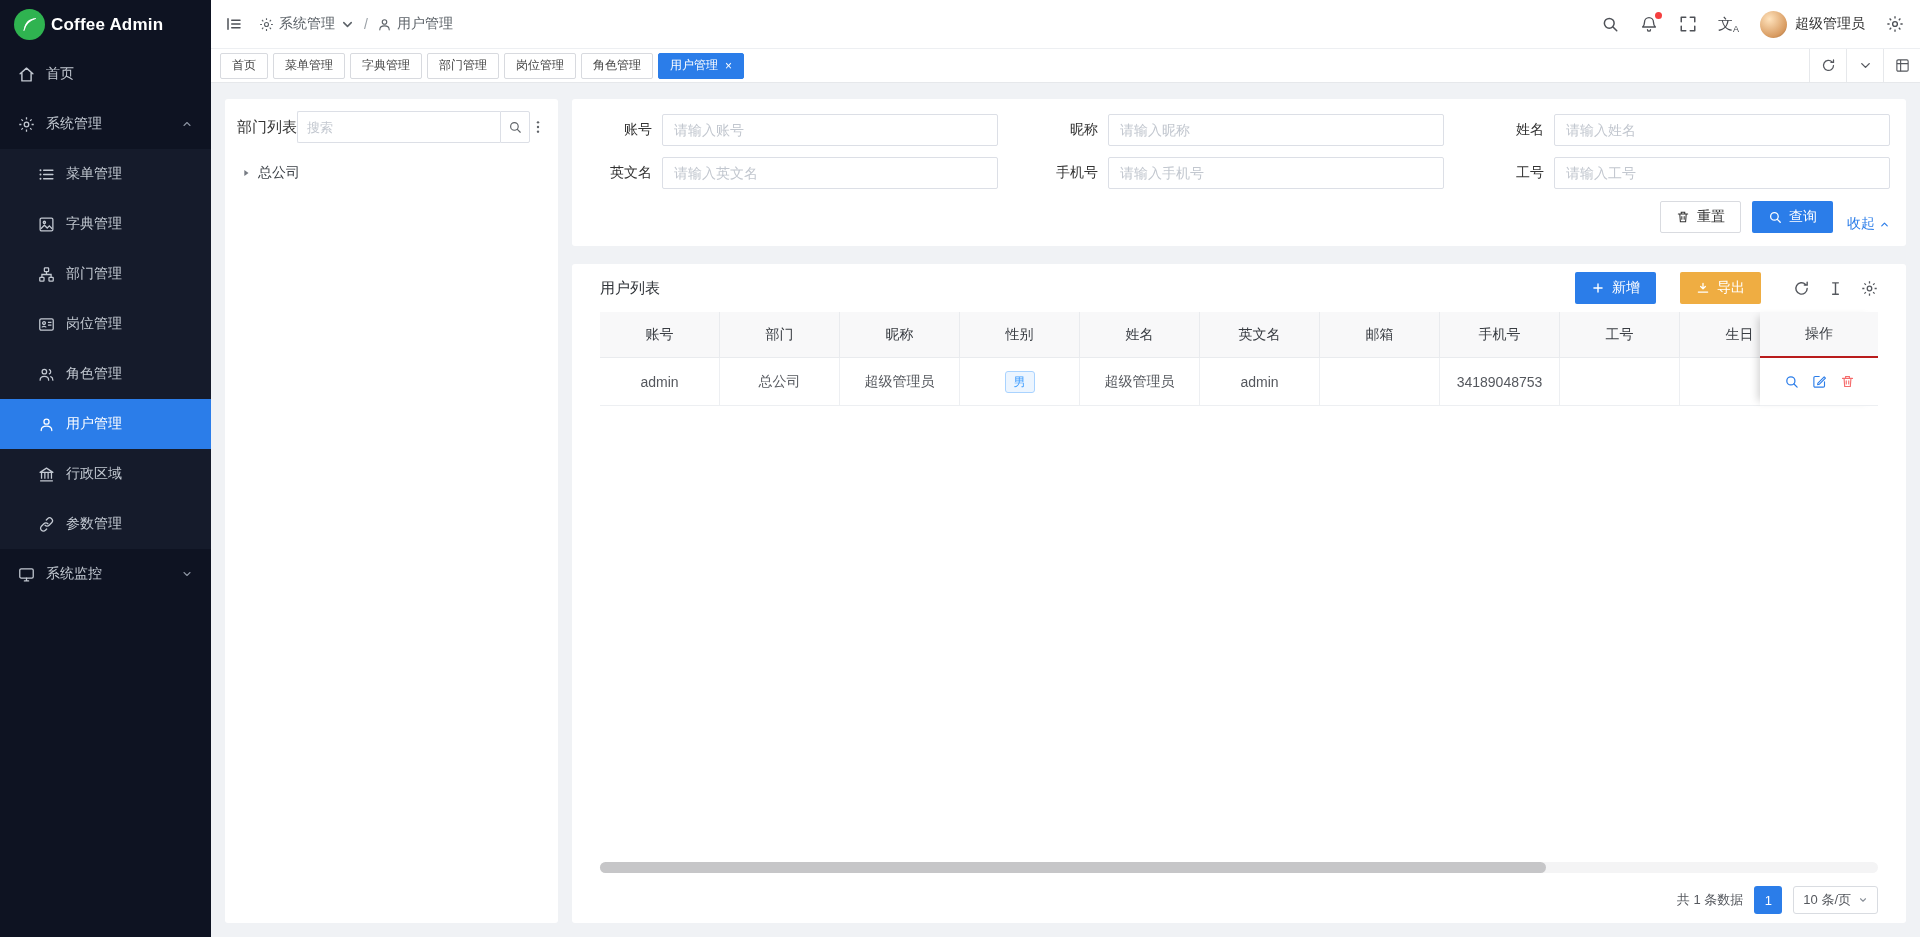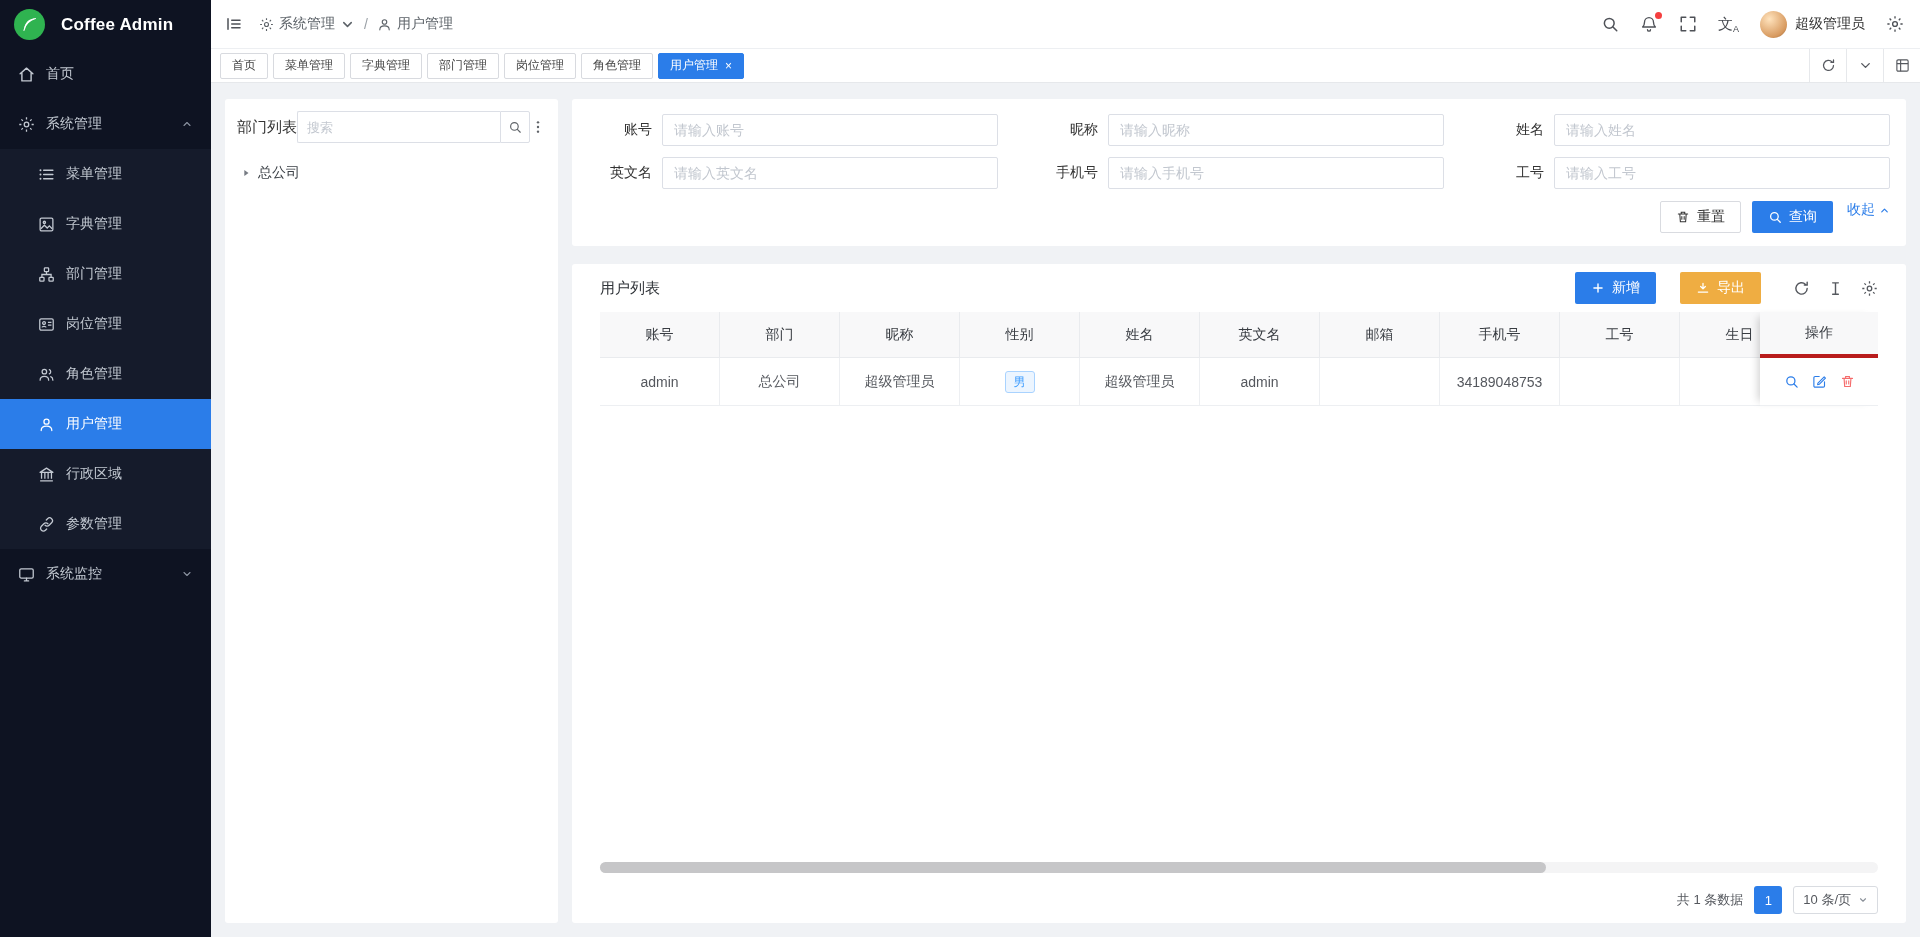--- a/index.html
+++ b/index.html
@@ -5,21 +5,21 @@
 *{margin:0;padding:0;box-sizing:border-box}
 html,body{width:1920px;height:937px}
 body{font-family:"Liberation Sans","DejaVu Sans",sans-serif;font-size:14px;color:#333;background:#f0f2f5;overflow:hidden}
 svg{display:block}
 .app{display:flex;width:100%;height:100%}
 .icon{display:inline-flex;align-items:center;justify-content:center;flex:none}
 .icon svg{width:1em;height:1em}
 
 
 .sidebar{width:211px;flex:none;background:#0e1322;display:flex;flex-direction:column;color:#c3c9d2}
-.logo{height:49px;flex:none;display:flex;align-items:center;gap:16px;padding:8px 14px;cursor:pointer}
+.logo{height:49px;flex:none;display:flex;align-items:center;gap:6px;padding:8px 14px;cursor:pointer}
 .logo-badge{width:31px;height:31px;flex:none;border-radius:50%;background:#2fb350;display:flex;align-items:center;justify-content:center}
 .logo-badge svg{width:19px;height:19px}
 .logo-text{color:#fff;font-size:17px;font-weight:700;letter-spacing:.2px;white-space:nowrap}
 .menu{flex:1;overflow:hidden}
 .menu-item{height:50px;display:flex;align-items:center;gap:11px;padding:0 18px;font-size:14px;cursor:pointer;color:#c3c9d2;white-space:nowrap}
 .menu-item .mi-icon{font-size:17px}
 .mi-label{flex:1}
 .mi-arrow{font-size:12px;color:#8b93a1}
 .submenu{background:#151b2b}
 .submenu .menu-item{padding-left:38px}
@@ -73,21 +73,21 @@
 
 .right-col{flex:1;min-width:0;display:flex;flex-direction:column;gap:18px}
 
 
 .search-card{padding:15px 16px 13px;flex:none}
 .form-grid{display:grid;grid-template-columns:repeat(3,1fr);column-gap:36px;row-gap:11px}
 .form-item{display:flex;align-items:center;min-width:0}
 .form-label{width:74px;flex:none;text-align:right;padding-right:10px;font-size:14px;color:#333;white-space:nowrap}
 .form-item input{flex:1;min-width:0;height:32px;border:1px solid #dcdfe6;border-radius:2px;padding:0 11px;font-size:14px;color:#333;outline:none}
 .form-item input::placeholder{color:#c2c7cf}
-.form-actions{display:flex;align-items:flex-start;justify-content:flex-end;gap:11px;margin-top:12px}
+.form-actions{display:flex;align-items:flex-end;justify-content:flex-end;gap:11px;margin-top:12px}
 .btn{height:32px;display:inline-flex;align-items:center;gap:7px;padding:0 15px;border-radius:2px;font-size:14px;border:1px solid transparent;cursor:pointer;background:#fff;white-space:nowrap}
 .btn .icon{font-size:14px}
 .btn-reset{border-color:#d9dbe0;color:#333}
 .btn-primary{background:#2b7de9;color:#fff}
 .btn-export{background:#efad42;color:#fff}
 .collapse-link{display:inline-flex;align-items:center;gap:4px;color:#2b7de9;font-size:14px;cursor:pointer;margin-left:3px;white-space:nowrap}
 .collapse-link .icon{font-size:11px}
 
 
 .list-card{flex:1;min-height:0;display:flex;flex-direction:column;padding:0 28px}
@@ -96,21 +96,21 @@
 .list-actions{margin-left:auto;display:flex;align-items:center;gap:24px}
 .tool-icons{display:flex;align-items:center;gap:17px;margin-left:8px}
 .tool-icon{font-size:17px;color:#55585e;cursor:pointer}
 .table-wrap{flex:1;min-height:0;position:relative}
 .t-head{display:flex;background:#f8f8f9;border-bottom:1px solid #e9ebee;height:46px}
 .th{width:120px;flex:none;display:flex;align-items:center;justify-content:center;font-size:14px;color:#383c42;font-weight:500;border-right:1px solid #e9ebee;white-space:nowrap}
 .t-row{display:flex;height:48px;border-bottom:1px solid #edeff2;background:#fff}
 .td{width:120px;flex:none;display:flex;align-items:center;justify-content:center;font-size:14px;color:#55585e;border-right:1px solid #edeff2;overflow:hidden;white-space:nowrap}
 .badge-male{padding:1px 8px;font-size:12px;color:#409eff;background:#ecf5ff;border:1px solid #a9d3ff;border-radius:3px;line-height:18px}
 .op-col{position:absolute;top:0;right:0;width:118px;box-shadow:-7px 0 8px -5px rgba(0,0,0,.18);background:#fff}
-.op-head{height:46px;background:#f8f8f9;border-bottom:4px solid #b91c1c;display:flex;align-items:center;justify-content:center;font-size:14px;color:#383c42;font-weight:500}
+.op-head{height:46px;background:#f8f8f9;border-bottom:2px solid #b91c1c;display:flex;align-items:center;justify-content:center;font-size:14px;color:#383c42;font-weight:500}
 .op-cell{height:48px;border-bottom:1px solid #edeff2;display:flex;align-items:center;justify-content:center;gap:13px;background:#fff}
 .op-icon{font-size:15px;cursor:pointer}
 .op-view,.op-edit{color:#2b7de9}
 .op-del{color:#f56c6c}
 .h-scrollbar{position:absolute;left:0;right:0;bottom:4px;height:11px;border-radius:6px;background:#f4f4f5}
 .h-thumb{position:absolute;left:0;top:0;height:11px;width:74%;border-radius:6px;background:#c6c6c8;cursor:pointer}
 .pagination{height:46px;flex:none;display:flex;align-items:center;justify-content:flex-end;gap:11px;font-size:13px;color:#55585e}
 .page-num{width:28px;height:28px;border-radius:3px;background:#2b7de9;color:#fff;display:flex;align-items:center;justify-content:center;font-size:13px;cursor:pointer}
 .page-size{height:28px;border:1px solid #d9dce1;border-radius:3px;display:flex;align-items:center;gap:7px;padding:0 9px;font-size:13px;color:#55585e;cursor:pointer;white-space:nowrap}
 .page-size .icon{font-size:10px;color:#8a9099}

